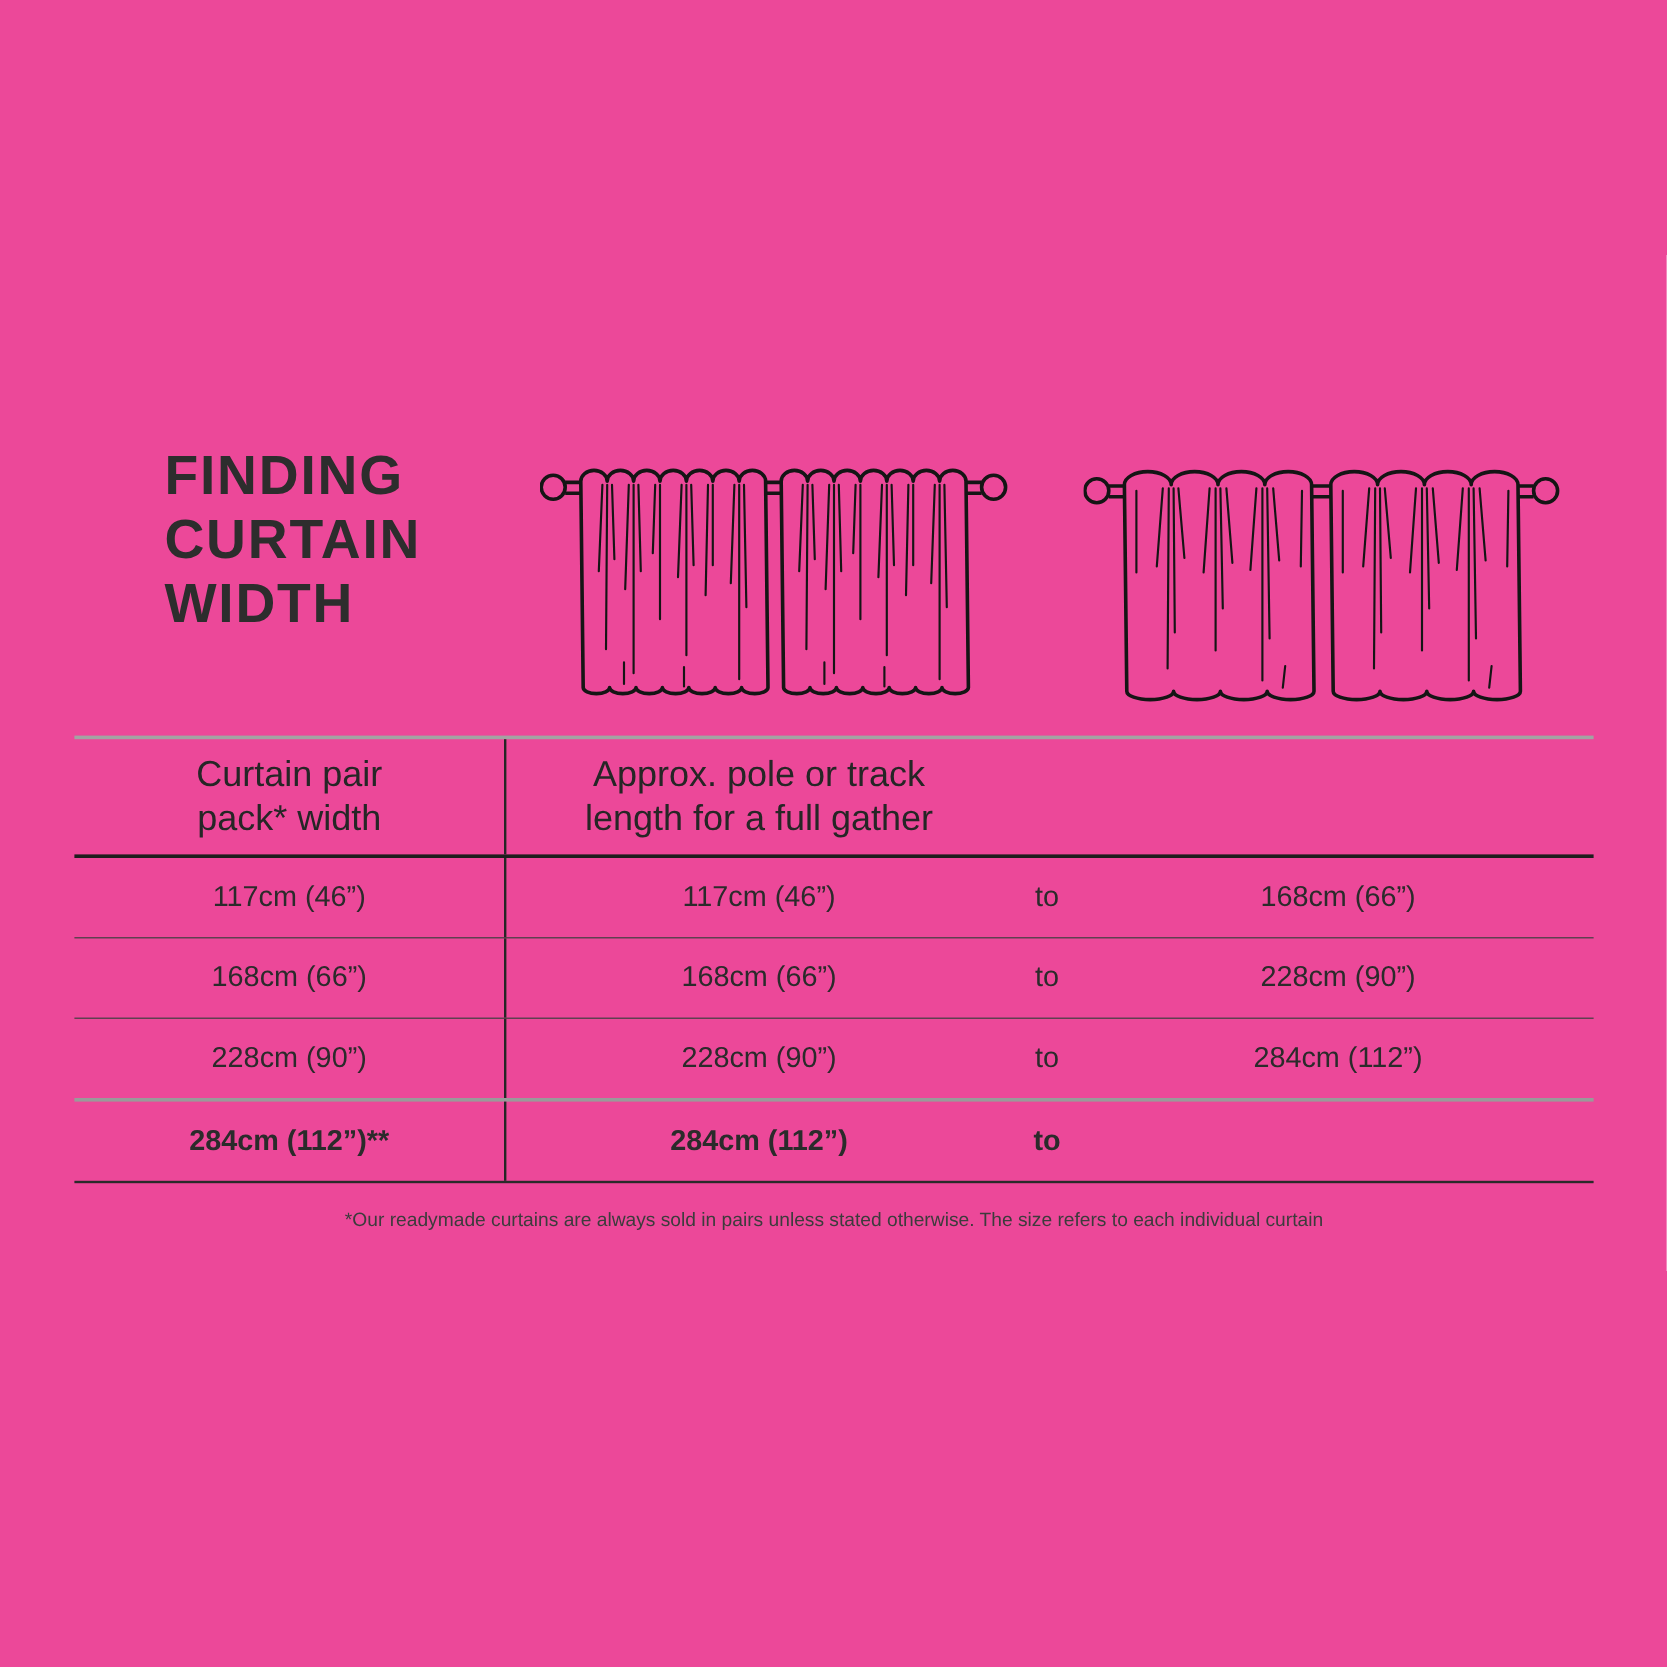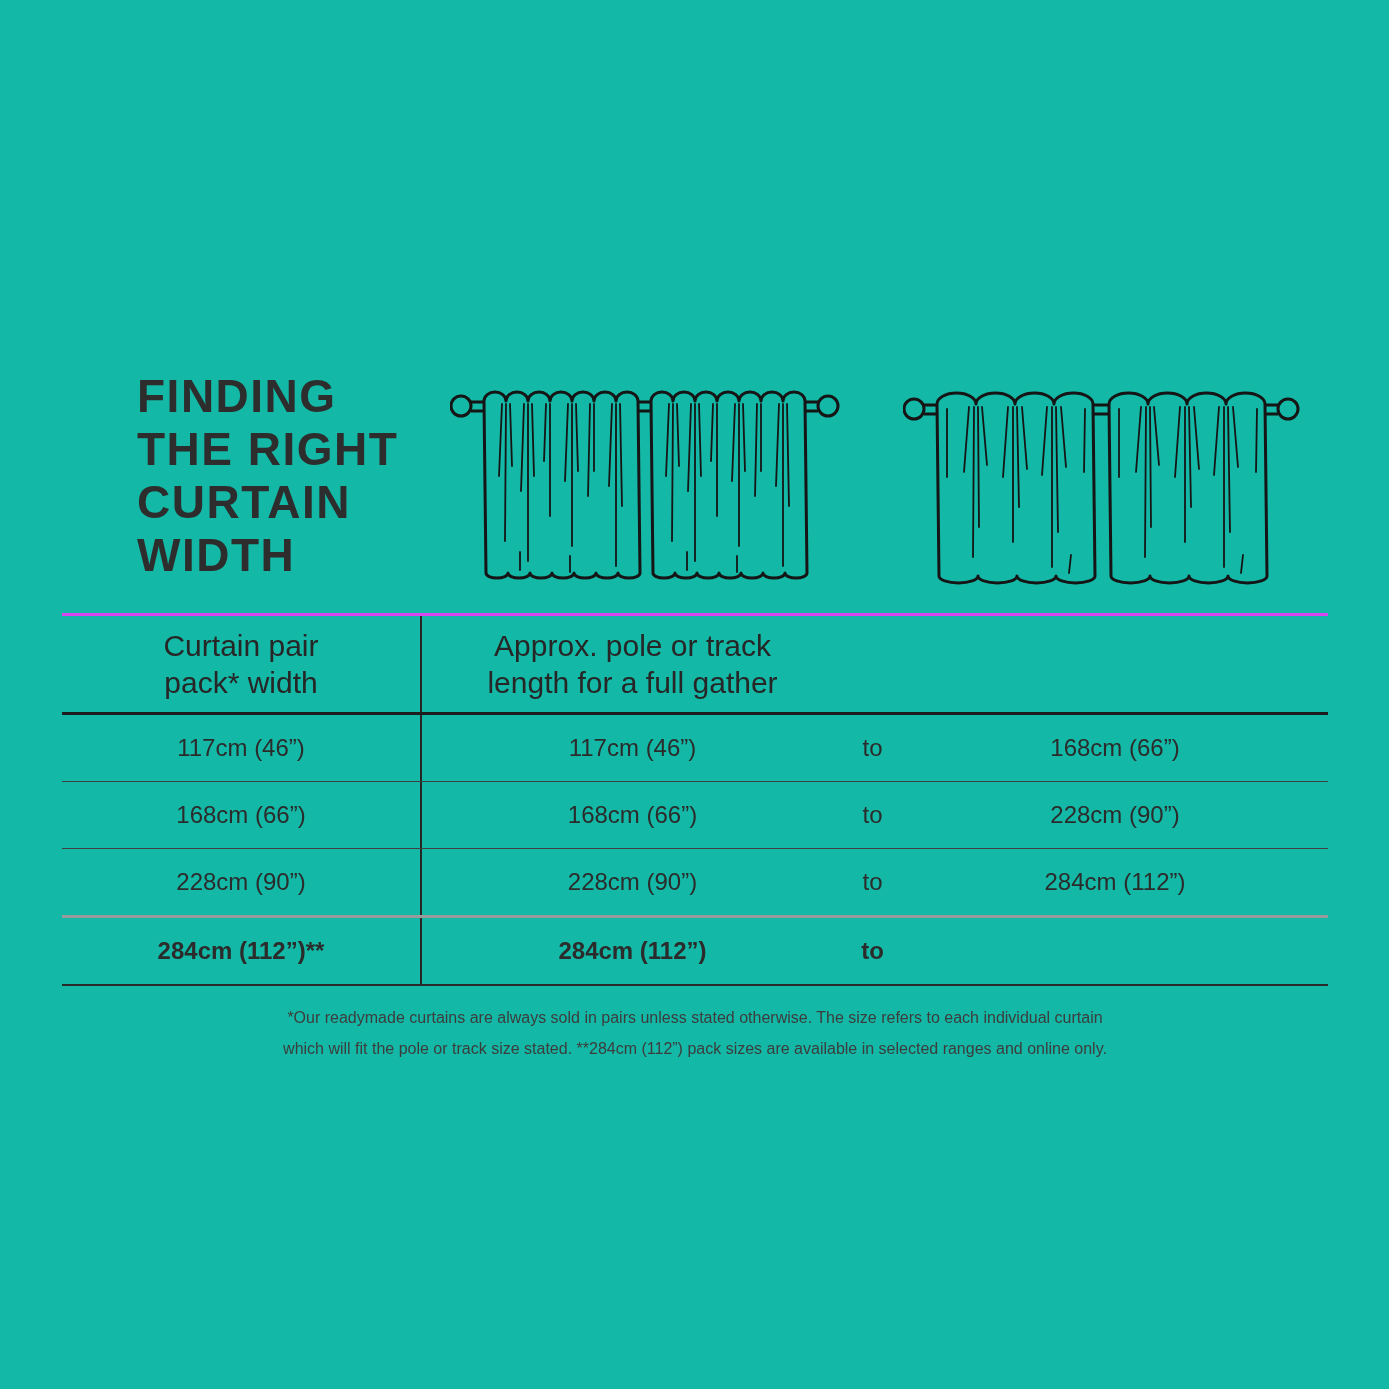--- a/index.html
+++ b/index.html
@@ -1,37 +1,37 @@
 <!DOCTYPE html>
 <html><head>
 <meta charset="utf-8">
 <style>
   html,body{margin:0;padding:0;background:#fff;}
   .canvas{
     position:relative;
     width:1389px;height:1389px;
-    background:#14b8a6;
+    background:#ec4899;
     font-family:"Liberation Sans", sans-serif;
     color:#2d2d2d;
     overflow:hidden;
   }
   
   .title{
     position:absolute;left:137px;top:370px;
     font-size:46px;font-weight:700;letter-spacing:1.5px;
     line-height:53px;color:#2d2d2d;margin:0;
   }
   .title span{display:block;}
   
   .illus-left{position:absolute;left:450px;top:376px;}
   .illus-right{position:absolute;left:903px;top:377px;}
   
   .size-table{
     position:absolute;left:62px;top:613px;width:1266px;
-    border-top:3px solid #d946ef;
+    border-top:3px solid #a3a3a3;
     border-bottom:2px solid #2a2a2a;
     box-sizing:border-box;
   }
   .trow{
     display:grid;
     grid-template-columns:360px 421px 59px 426px;
   }
   .trow.header{height:96px;border-bottom:3px solid #1d1d1d;}
   .trow.data{height:66px;}
   .trow.sep-thin{border-top:1.5px solid #3f3f3f;}
@@ -52,21 +52,20 @@
   
   .curt{stroke:#151515;fill:none;}
 </style>
 </head>
 <body>
 
 <div class="canvas">
 
   <h1 class="title">
     <span>FINDING</span>
-    <span>THE RIGHT</span>
     <span>CURTAIN</span>
     <span>WIDTH</span>
   </h1>
 
   <svg class="illus-left" width="390" height="210" viewBox="0 0 390 210">
     <g>
       <circle class="curt" cx="11" cy="30" r="10" stroke-width="3" fill="#fff"></circle>
       <path class="curt" d="M21 26 H34 M21 35 H34" stroke-width="3"></path>
       <path class="curt" d="M188 26 H201 M188 35 H201" stroke-width="3"></path>
       <path class="curt" d="M355 26 H368 M355 35 H368" stroke-width="3"></path>
@@ -166,16 +165,15 @@
 
     <div class="trow data sep-grey">
       <div class="tcell first">284cm (112”)**</div>
       <div class="tcell">284cm (112”)</div>
       <div class="tcell">to</div>
     </div>
   </div>
 
   <div class="footnote">
     <div>*Our readymade curtains are always sold in pairs unless stated otherwise. The size refers to each individual curtain</div>
-    <div>which will fit the pole or track size stated. **284cm (112”) pack sizes are available in selected ranges and online only.</div>
   </div>
 
 </div>
 
 </body></html>

